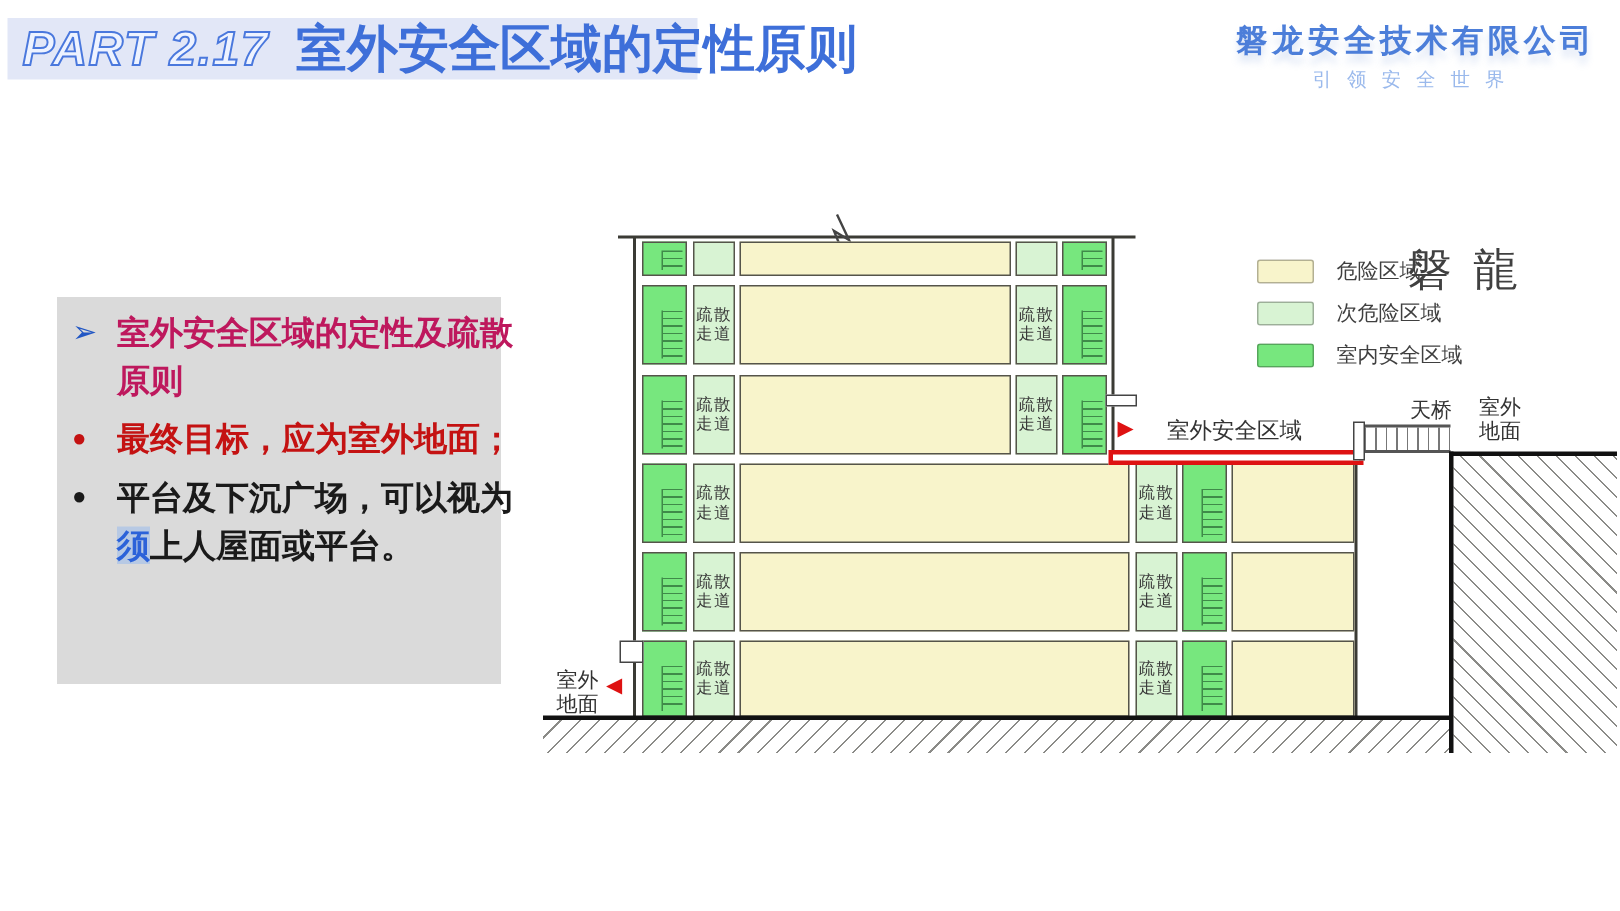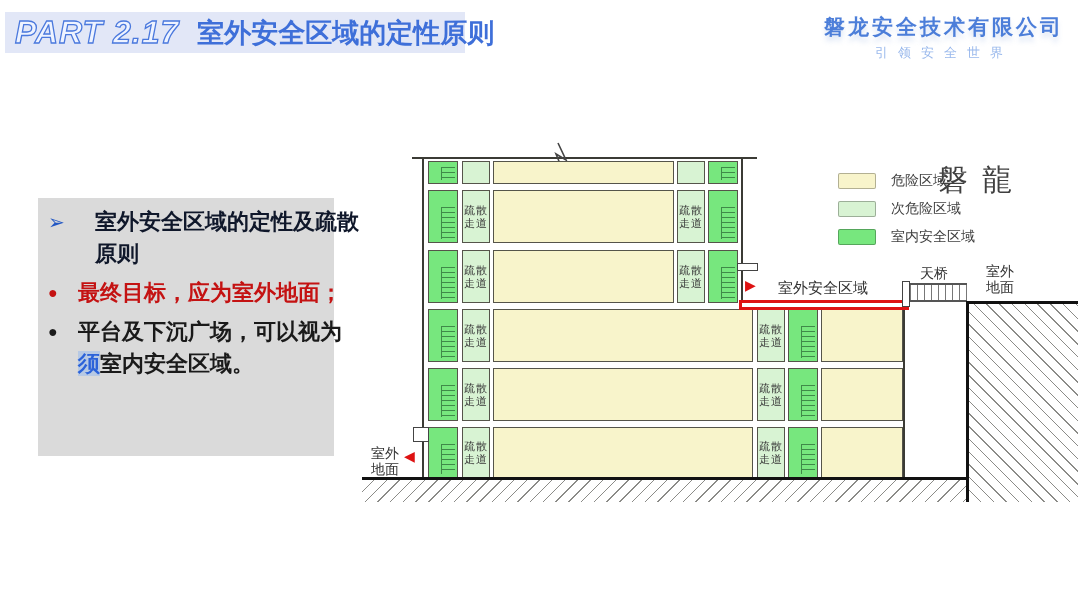--- a/index.html
+++ b/index.html
@@ -13,21 +13,21 @@
   #title-bar{
     left:5px;top:12px;width:460px;height:41px;background:#E2E7F7;
     display:flex;align-items:center;padding:0 0 0 10px;box-sizing:border-box;
   }
   #part-label{
     font-size:32px;font-weight:bold;font-style:italic;letter-spacing:1px;
     color:#eef3ff;-webkit-text-stroke:1.3px #4a78dd;text-stroke:1.3px #4a78dd;
     white-space:nowrap;
   }
   #page-title{
-    margin-left:18px;font-size:27px;font-weight:bold;color:#3E6FD9;white-space:nowrap;
+    margin-left:18px;font-size:34px;font-weight:bold;color:#3E6FD9;white-space:nowrap;
   }
   #logo{right:16px;top:13px;text-align:center;}
   #logo-company{
     font-size:21px;font-weight:bold;color:#4C7ED9;letter-spacing:3px;white-space:nowrap;
     text-shadow:0 5px 5px rgba(130,160,220,0.28);
   }
   #logo-slogan{
     margin-top:3px;font-size:13px;color:#9AB9EC;letter-spacing:10px;white-space:nowrap;
   }
 
@@ -36,21 +36,21 @@
     left:38px;top:198px;width:296px;min-height:258px;background:#DADADA;
     padding:8px 4px 10px 10px;box-sizing:border-box;
   }
   .para{display:flex;margin-bottom:7px;}
   .bullet{width:30px;flex:0 0 30px;font-size:18px;line-height:32px;text-align:left;}
   .bullet.blue{color:#2257C4;font-size:20px;}
   .bullet.red{color:#C41212;font-size:16px;}
   .bullet.black{color:#1A1A1A;font-size:16px;}
   .plines{flex:1 1 auto;}
   .pline{font-size:22px;font-weight:bold;line-height:32px;white-space:nowrap;}
-  .c-blue{color:#0f172a;margin-left:17px;}
+  .c-blue{color:#be185d;}
   .c-red{color:#C41212;}
   .c-black{color:#1A1A1A;}
   .c-hl{color:#2B62D9;background:#B7C9E4;}
 
   
   .cell{position:absolute;border:1px solid #55544A;box-sizing:border-box;}
   .zone-hazard{background:#F8F4CB;}
   .zone-sub{background:#D8F3D3;display:flex;align-items:center;justify-content:center;}
   .zone-safe{background:#77E77E;}
   .corridor-label{
@@ -113,21 +113,21 @@
     <div class="para">
       <span class="bullet red">●</span>
       <div class="plines">
         <div class="pline"><span class="c-red">最终目标，应为室外地面；</span></div>
       </div>
     </div>
     <div class="para">
       <span class="bullet black">●</span>
       <div class="plines">
         <div class="pline"><span class="c-black">平台及下沉广场，可以视为</span></div>
-        <div class="pline"><span class="c-hl">须</span><span class="c-black">室内安全区域。</span></div>
+        <div class="pline"><span class="c-hl">须</span><span class="c-black">上人屋面或平台。</span></div>
       </div>
     </div>
   </div>
 
 <div class="abs" id="diagram" style="left:0;top:0;width:1080px;height:607px;pointer-events:none;">
 
   <div class="abs" id="watermark" style="left:938px;top:160px;">磐龍</div>
 
   <div id="legend">
       <div class="legend-row" style="left: 790px; top: 172px;">
@@ -244,21 +244,21 @@
 
   <div class="abs" id="canopy" style="left:737px;top:263px;width:21px;height:8px;"></div>
   <div class="abs" id="exit-notch" style="left:413px;top:427px;width:16px;height:15px;"></div>
 
   <div class="abs" id="red-slab" style="left:739px;top:300px;width:170px;height:10px;"></div>
   <div class="abs red-arrow" style="left:745px;top:278px;">▶</div>
   <div class="abs diagram-label" id="roof-platform-label" style="left:778px;top:280px;">室外安全区域</div>
 
   <div class="abs" id="bridge-post" style="left:902px;top:281px;width:8px;height:26px;"></div>
   <div class="abs" id="bridge" style="left:910px;top:283px;width:57px;height:19px;"></div>
-  <div class="abs diagram-label" style="left:920px;top:265px;white-space:nowrap;">天桥</div>
+  <div class="abs diagram-label" style="left:940px;top:265px;white-space:nowrap;">天桥</div>
 
   <div class="abs" id="earth-right" style="left:966px;top:301px;width:112px;height:201px;"></div>
   <div class="abs diagram-label" style="left:986px;top:263px;width:32px;">室外地面</div>
 
   <div class="abs" id="ground-line" style="left:362px;top:477px;width:604px;height:3px;"></div>
   <div class="abs" id="ground-hatch" style="left:362px;top:480px;width:604px;height:22px;"></div>
   <div class="abs diagram-label" style="left:371px;top:445px;width:32px;">室外地面</div>
   <div class="abs red-arrow" style="left:404px;top:449px;">◀</div>
 </div>
 

